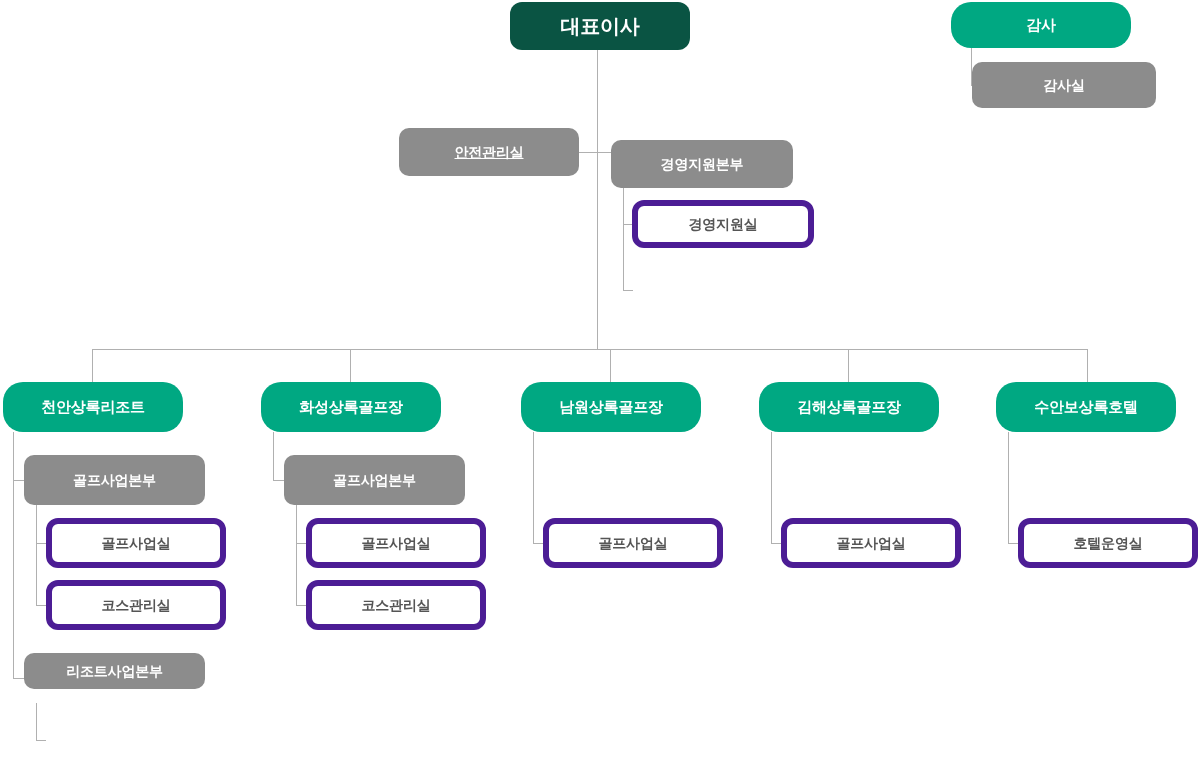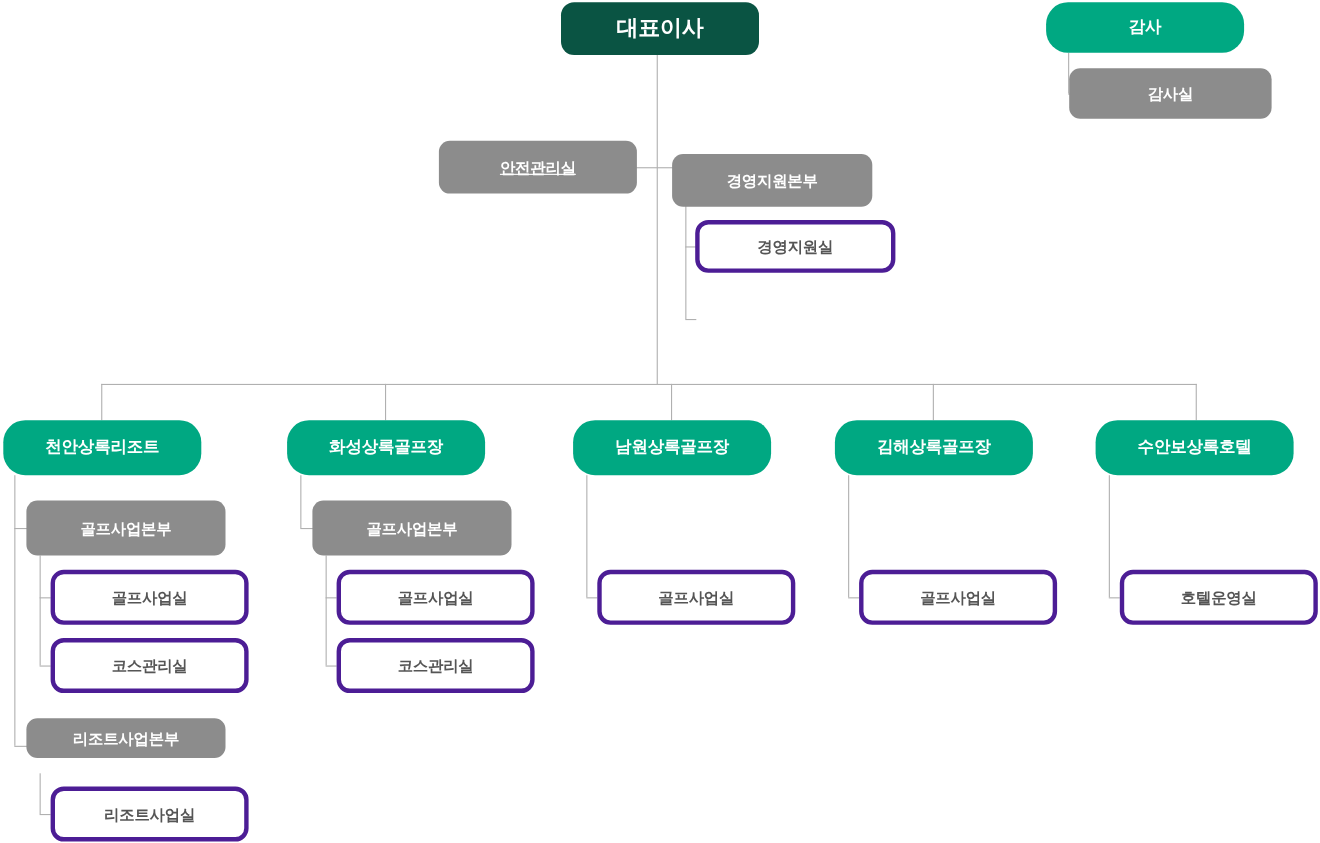--- a/index.html
+++ b/index.html
@@ -47,21 +47,21 @@
   }
   .node.gray {
     background: #8c8c8c;
     color: #ffffff;
     font-size: 14px;
   }
   .node.white {
     background: #ffffff;
     color: #555555;
     font-size: 14px;
-    border: 4px solid #4c1d95;
+    border: 6px solid #4c1d95;
     border-radius: 12px;
   }
   
   .line {
     position: absolute;
     background: #b0b0b0;
   }
   .line.v { width: 1px; }
   .line.h { height: 1px; }
 </style>
@@ -136,21 +136,20 @@
   <div class="node green" style="left:996px; top:382px; width:180px; height:50px;">수안보상록호텔</div>
 
   <div class="node gray" style="left:24px; top:455px; width:181px; height:50px;">골프사업본부</div>
 
   <div class="node white" style="left:46px; top:518px; width:180px; height:50px;">골프사업실</div>
 
   <div class="node white" style="left:46px; top:580px; width:180px; height:50px;">코스관리실</div>
 
   <div class="node gray" style="left:24px; top:653px; width:181px; height:36px;">리조트사업본부</div>
 
-  <div class="node white" style="left:46px; top:715px; width:180px; height:50px;">리조트사업실</div>
 
   <div class="node gray" style="left:284px; top:455px; width:181px; height:50px;">골프사업본부</div>
 
   <div class="node white" style="left:306px; top:518px; width:180px; height:50px;">골프사업실</div>
 
   <div class="node white" style="left:306px; top:580px; width:180px; height:50px;">코스관리실</div>
 
   <div class="node white" style="left:543px; top:518px; width:180px; height:50px;">골프사업실</div>
 
   <div class="node white" style="left:781px; top:518px; width:180px; height:50px;">골프사업실</div>

